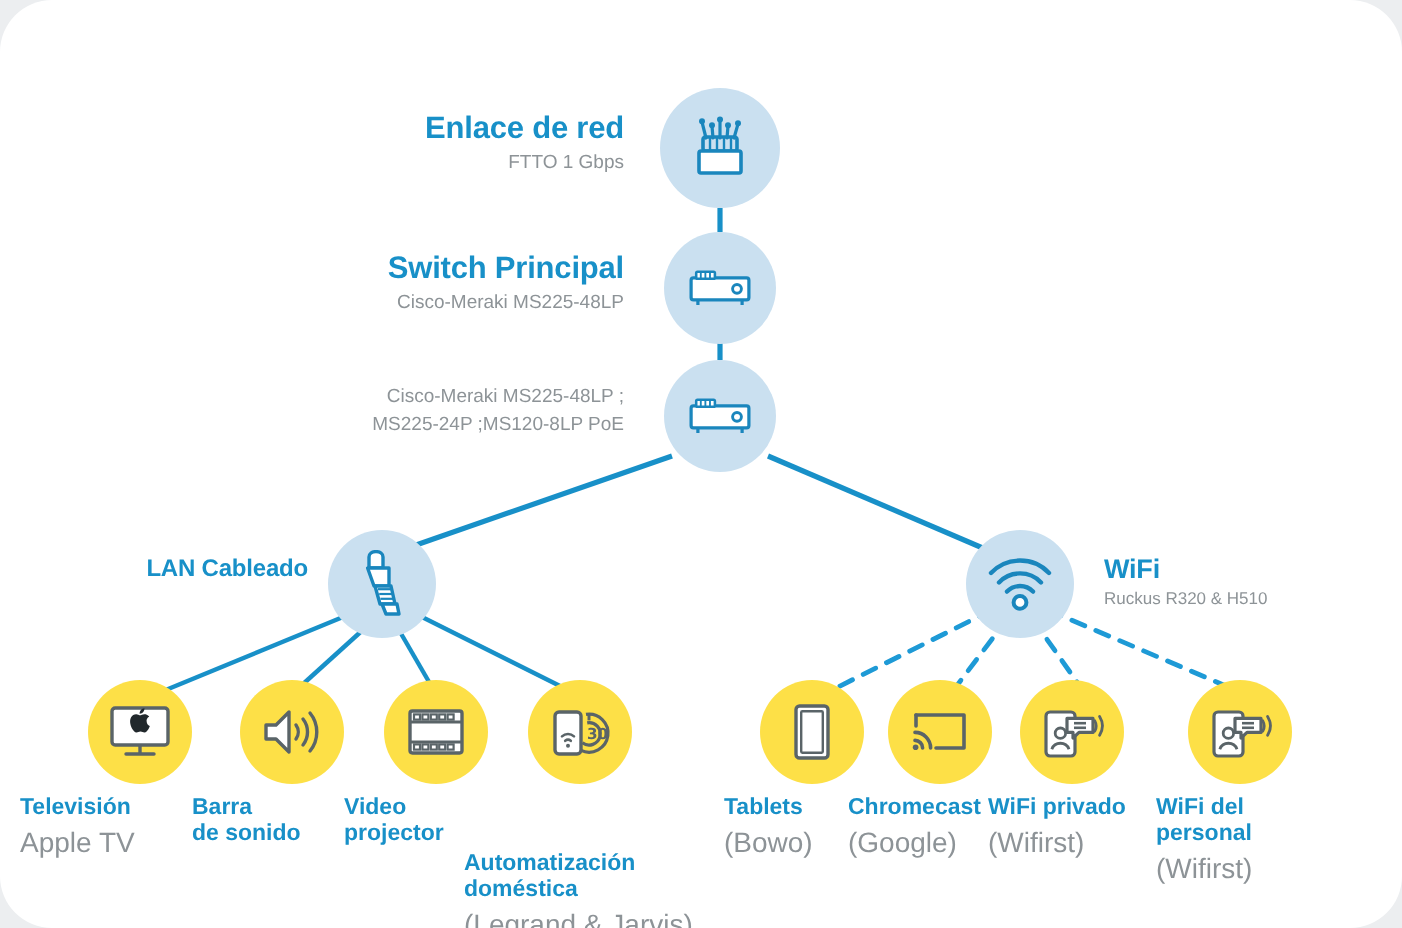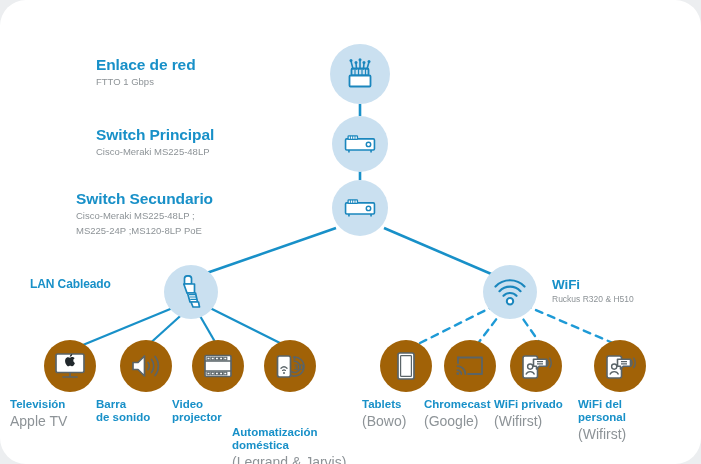--- a/index.html
+++ b/index.html
@@ -21,35 +21,35 @@
 
   
   .node {
     position: absolute;
     border-radius: 50%;
     display: flex;
     align-items: center;
     justify-content: center;
   }
   .node.blue { background: #cae0f0; }
-  .node.gray { background: #a16207; }
+  .node.gray { background: #fde047; }
 
   
   .lbl { position: absolute; }
   .lbl .title {
     color: #1890c8;
     font-weight: bold;
     letter-spacing: -0.1px;
     line-height: 1.12;
   }
   .lbl .sub {
     color: #8d9397;
     line-height: 1.2;
   }
-  .lbl.right-al { }
+  .lbl.right-al { text-align: right; }
   .lbl.left-al  { text-align: left; }
 
   
   .lbl-link   { left: 96px;  top: 56px;  width: 216px; }
   .lbl-link .title { font-size: 15.5px; }
   .lbl-link .sub   { font-size: 9.5px; margin-top: 3px; }
 
   .lbl-sw1    { left: 96px;  top: 126px; width: 216px; }
   .lbl-sw1 .title { font-size: 15.5px; }
   .lbl-sw1 .sub   { font-size: 9.5px; margin-top: 3px; }
@@ -151,21 +151,20 @@
       <rect x="6" y="3.4" width="11" height="4.2" rx="0.8" fill="#ffffff" stroke="#1a86bd" stroke-width="1.5"></rect>
       <line x1="8.7" y1="3.4" x2="8.7" y2="7.6" stroke="#1a86bd" stroke-width="1.1"></line>
       <line x1="11.4" y1="3.4" x2="11.4" y2="7.6" stroke="#1a86bd" stroke-width="1.1"></line>
       <line x1="14.1" y1="3.4" x2="14.1" y2="7.6" stroke="#1a86bd" stroke-width="1.1"></line>
       <circle cx="30" cy="13.5" r="2.6" fill="none" stroke="#1a86bd" stroke-width="1.7"></circle>
       <line x1="7" y1="20" x2="7" y2="23" stroke="#1a86bd" stroke-width="1.9"></line>
       <line x1="33" y1="20" x2="33" y2="23" stroke="#1a86bd" stroke-width="1.9"></line>
     </svg>
   </div>
   <div class="lbl lbl-sw2 right-al">
-    <div class="title">Switch Secundario</div>
     <div class="sub">Cisco-Meraki MS225-48LP ;</div>
     <div class="sub">MS225-24P ;MS120-8LP PoE</div>
   </div>
 
   <div class="node blue" style="left:164px; top:265px; width:54px; height:54px;">
     <svg class="ico" width="26" height="34" viewBox="0 0 26 34">
       <path d="M6.5 3.5 C6.5 1.8 8 0.8 10 0.8 C12 0.8 13.5 1.8 13.5 3.5 L13.5 9 L6.5 9 Z" fill="#ffffff" stroke="#1a86bd" stroke-width="1.7"></path>
       <path d="M5.8 9 L16.5 9 L16.5 18 L9 18 Z" fill="#ffffff" stroke="#1a86bd" stroke-width="1.7" stroke-linejoin="round"></path>
       <path d="M9.5 18 L17.5 18 L19.5 27 L12 27 Z" fill="#ffffff" stroke="#1a86bd" stroke-width="1.7" stroke-linejoin="round"></path>
       <line x1="11" y1="19.6" x2="18" y2="19.6" stroke="#1a86bd" stroke-width="1.1"></line>

